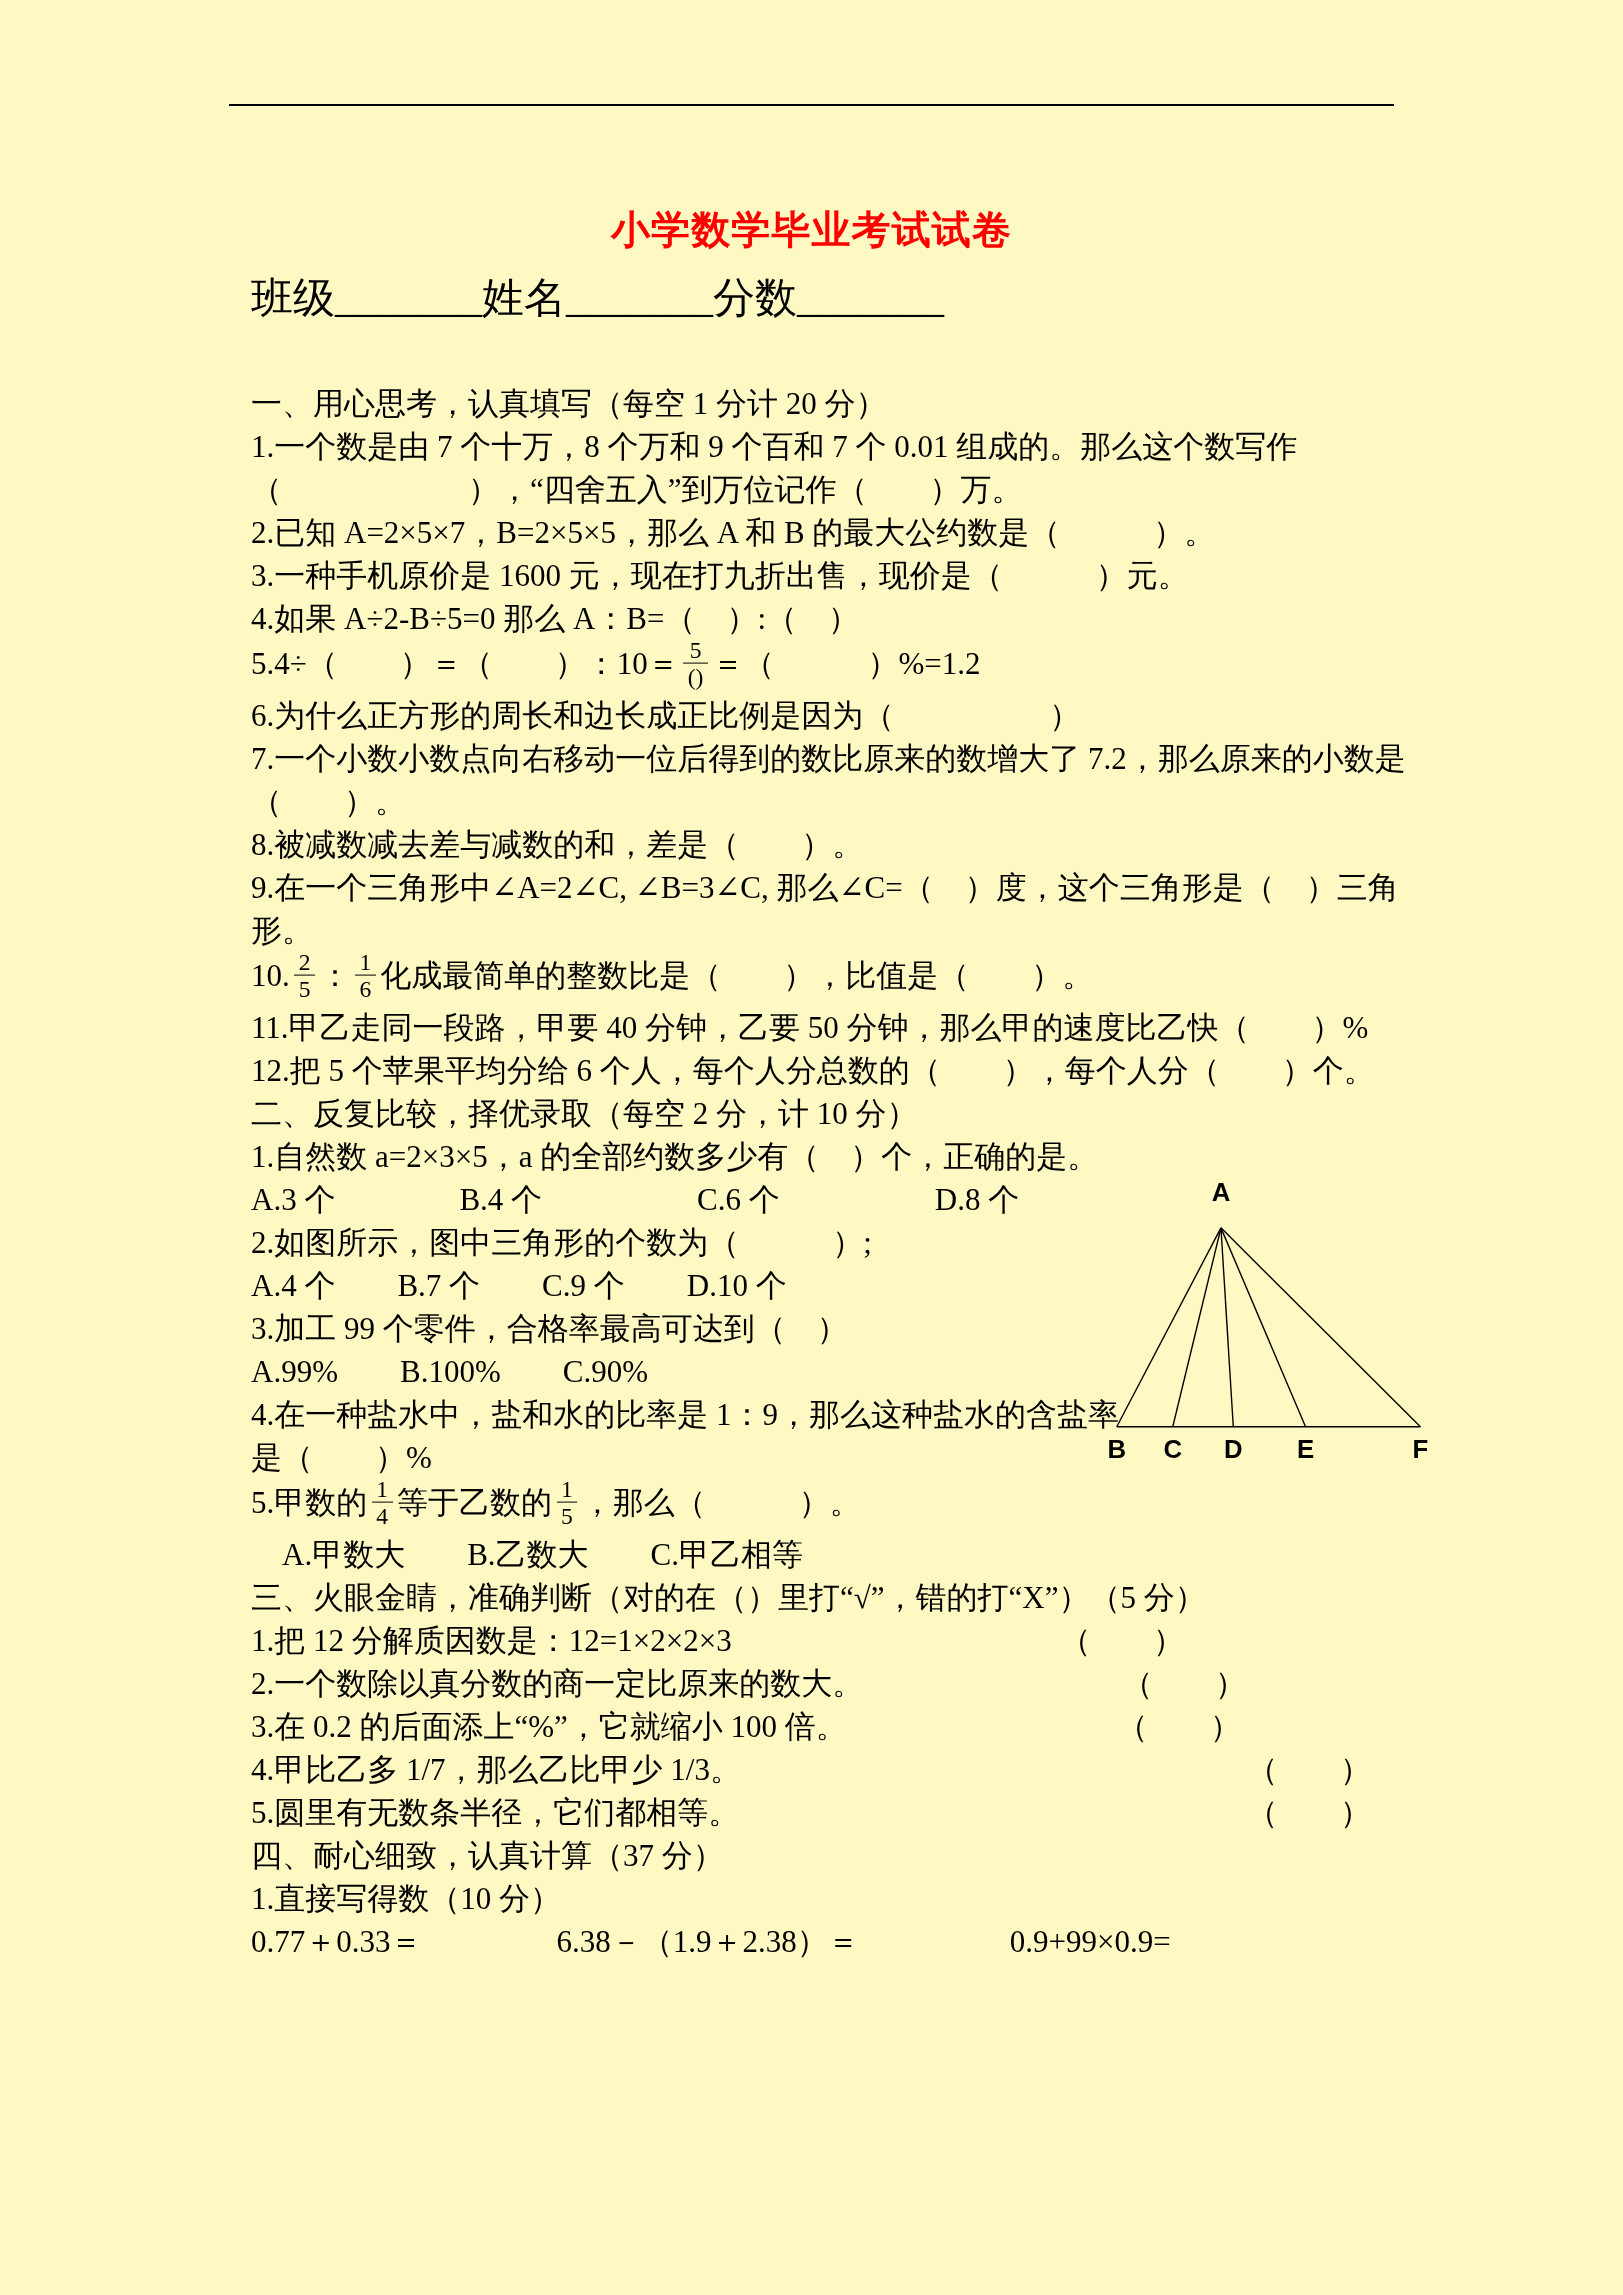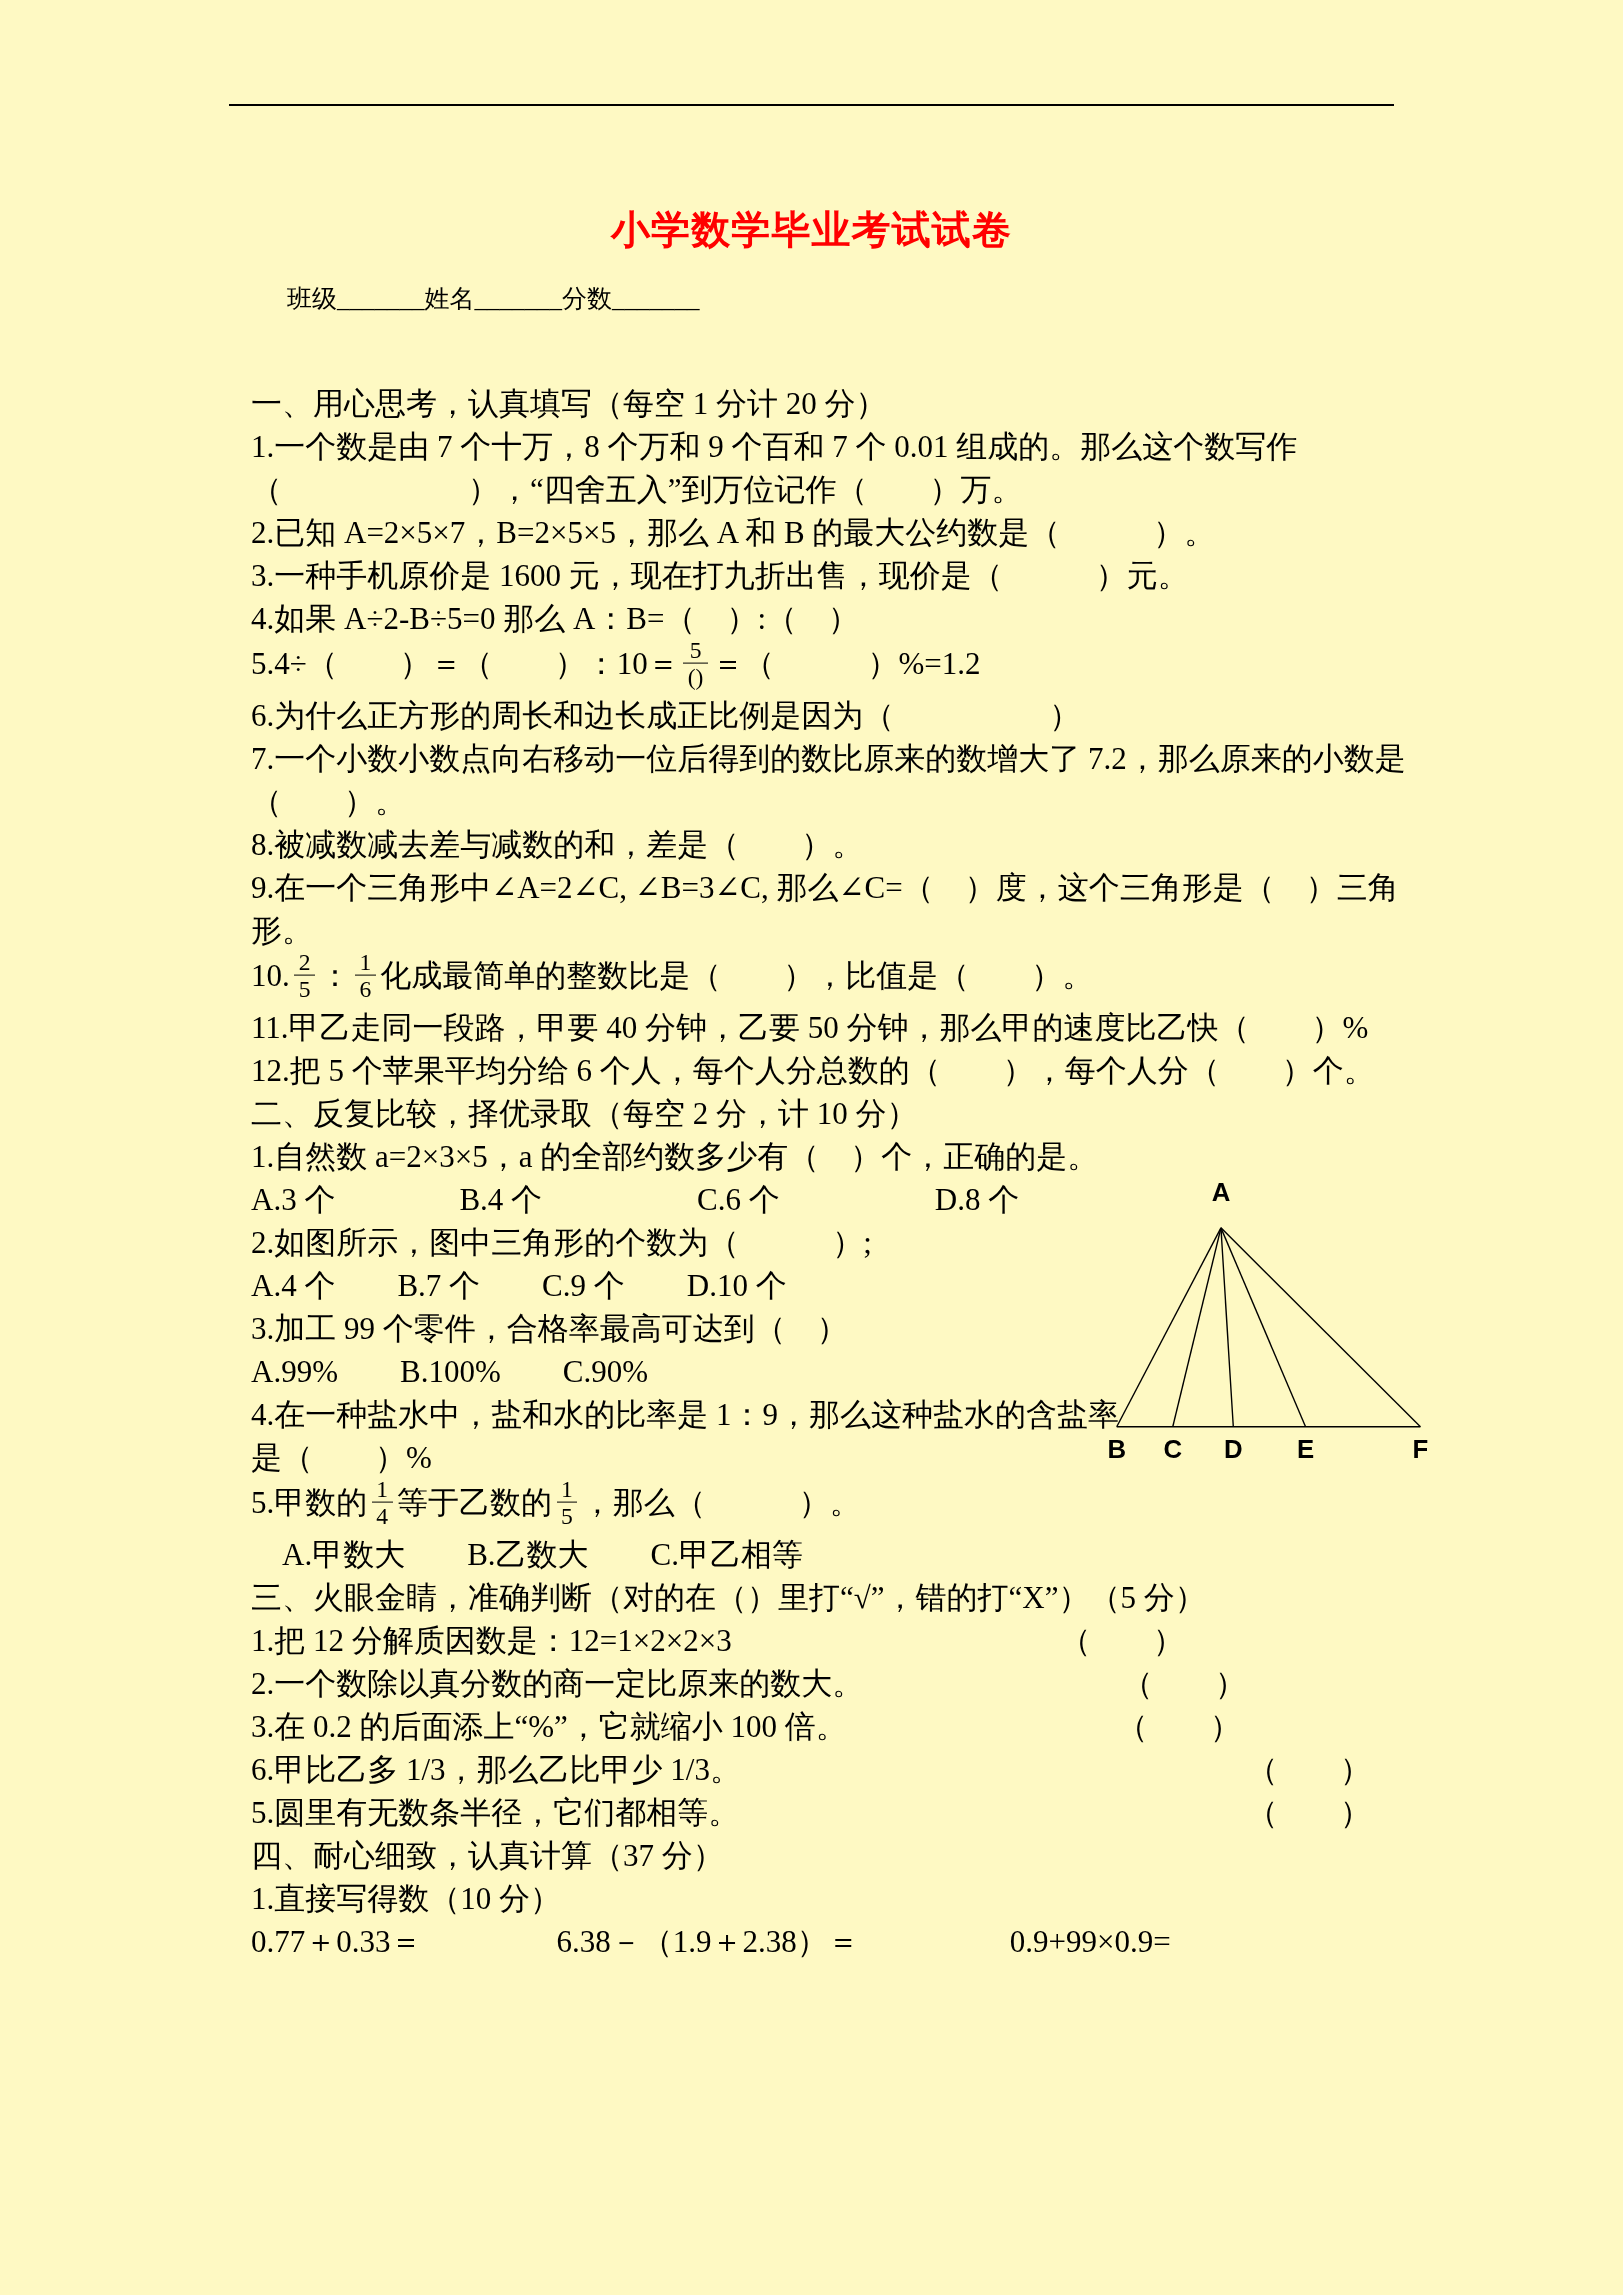--- a/index.html
+++ b/index.html
@@ -14,21 +14,21 @@
   }
   .rule{
     position:absolute;left:229px;top:104px;width:1165px;height:2.2px;background:#000;
   }
   .title{
     position:absolute;left:229px;top:203px;width:1165px;
     text-align:center;font-size:39px;font-weight:bold;color:#ff0000;
     letter-spacing:1.1px;
   }
   .meta{
-    position:absolute;left:251px;top:277px;font-size:25px;line-height:43px;white-space:pre-wrap;margin-left:36px;
+    position:absolute;left:251px;top:277px;font-size:42px;line-height:43px;white-space:pre-wrap;
   }
   .content{
     position:absolute;left:251px;top:358px;width:1200px;
     font-size:31px;line-height:43px;margin-top:24px;
   }
   .line{white-space:pre-wrap;}
   .jline{position:relative;}
   .jbracket{position:absolute;top:0;white-space:pre;}
   .jb1{left:809px;}
   .jb2{left:871px;}
@@ -89,21 +89,21 @@
     <div class="line">A.99%　　B.100%　　C.90%</div>
     <div class="line">4.在一种盐水中，盐和水的比率是 1：9，那么这种盐水的含盐率</div>
     <div class="line">是（　　）%</div>
     <div class="line"><span>5.甲数的</span><span class="frac"><span class="fnum">1</span><span class="fden">4</span></span><span>等于乙数的</span><span class="frac"><span class="fnum">1</span><span class="fden">5</span></span><span>，那么（　　　）。</span></div>
     <div class="line">　A.甲数大　　B.乙数大　　C.甲乙相等</div>
 
     <div class="line">三、火眼金睛，准确判断（对的在（）里打“√”，错的打“X”）（5 分）</div>
     <div class="line jline"><span>1.把 12 分解质因数是：12=1×2×2×3</span><span class="jbracket jb1">（　　）</span></div>
     <div class="line jline"><span>2.一个数除以真分数的商一定比原来的数大。</span><span class="jbracket jb2">（　　）</span></div>
     <div class="line jline"><span>3.在 0.2 的后面添上“%”，它就缩小 100 倍。</span><span class="jbracket jb3">（　　）</span></div>
-    <div class="line jline"><span>6.甲比乙多 1/3，那么乙比甲少 1/3。</span><span class="jbracket jb4">（　　）</span></div>
+    <div class="line jline"><span>4.甲比乙多 1/7，那么乙比甲少 1/3。</span><span class="jbracket jb4">（　　）</span></div>
     <div class="line jline"><span>5.圆里有无数条半径，它们都相等。</span><span class="jbracket jb5">（　　）</span></div>
 
     <div class="line">四、耐心细致，认真计算（37 分）</div>
     <div class="line">1.直接写得数（10 分）</div>
     <div class="line calcline"><span class="c1">0.77＋0.33＝</span><span class="c2">6.38－（1.9＋2.38）＝</span><span class="c3">0.9+99×0.9=</span></div>
 
   </div>
 
   <svg class="fig" width="381" height="314" viewBox="0 0 680 560">
     <line x1="248" y1="112" x2="62" y2="467"></line>

